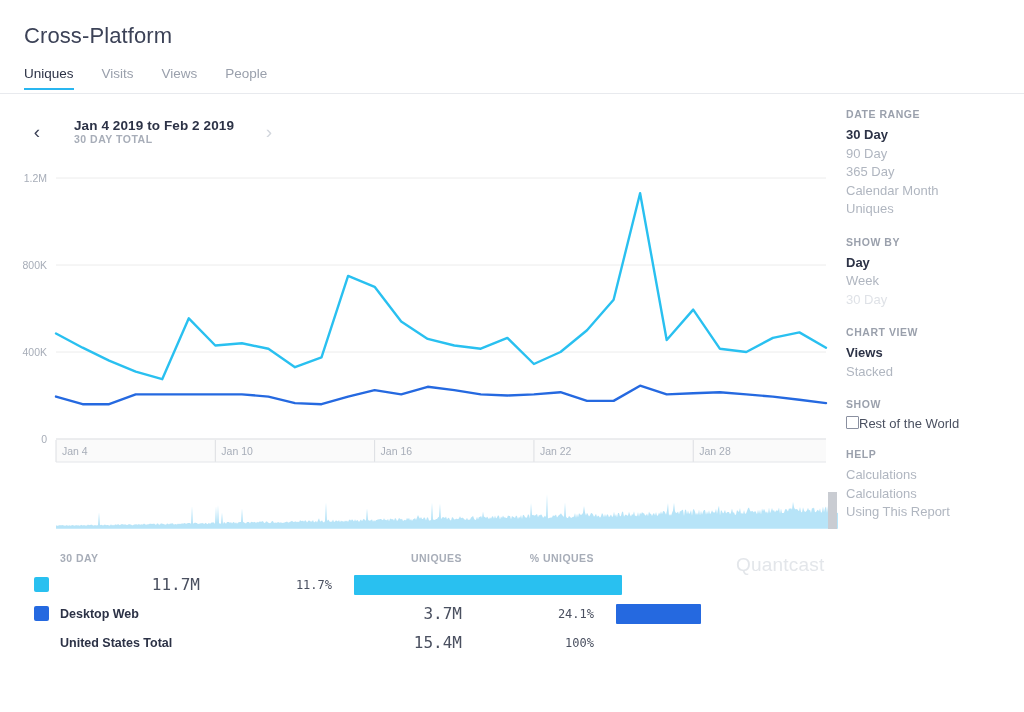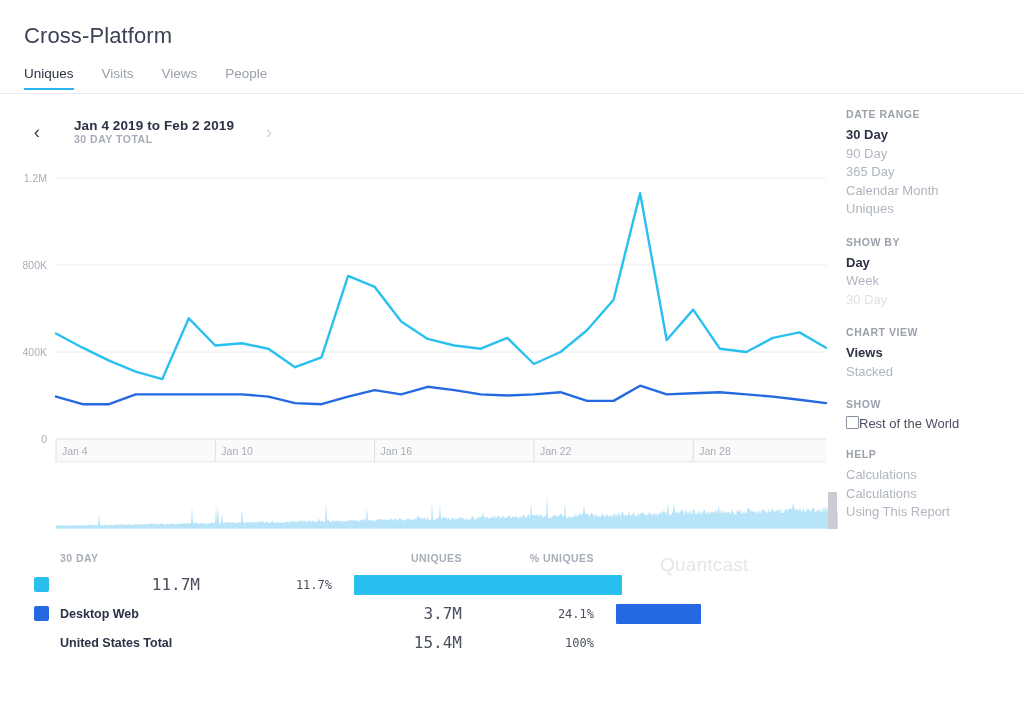--- a/index.html
+++ b/index.html
@@ -49,21 +49,21 @@
   .date-main { font-size: 13.5px; font-weight: bold; color: #2c3246; letter-spacing: .1px; }
   .date-sub {
     font-size: 10.5px; font-weight: bold; color: #a7adb8;
     letter-spacing: .5px; margin-top: 0;
   }
 
   
   .chart-area { position: relative; width: 846px; height: 330px; }
   .chart-svg { display: block; }
   .watermark {
-    position: absolute; left: 660px; top: 452px;
+    position: absolute; left: 736px; top: 452px;
     font-size: 19px; color: #e3e6ea; font-weight: 400;
     letter-spacing: .2px; pointer-events: none;
   }
 
   
   .minimap { position: relative; margin-left: 56px; width: 782px; height: 48px; }
 
   
   .table { margin-left: 34px; margin-top: 14px; width: 800px; }
   .trow { display: flex; align-items: center; height: 29px; }

